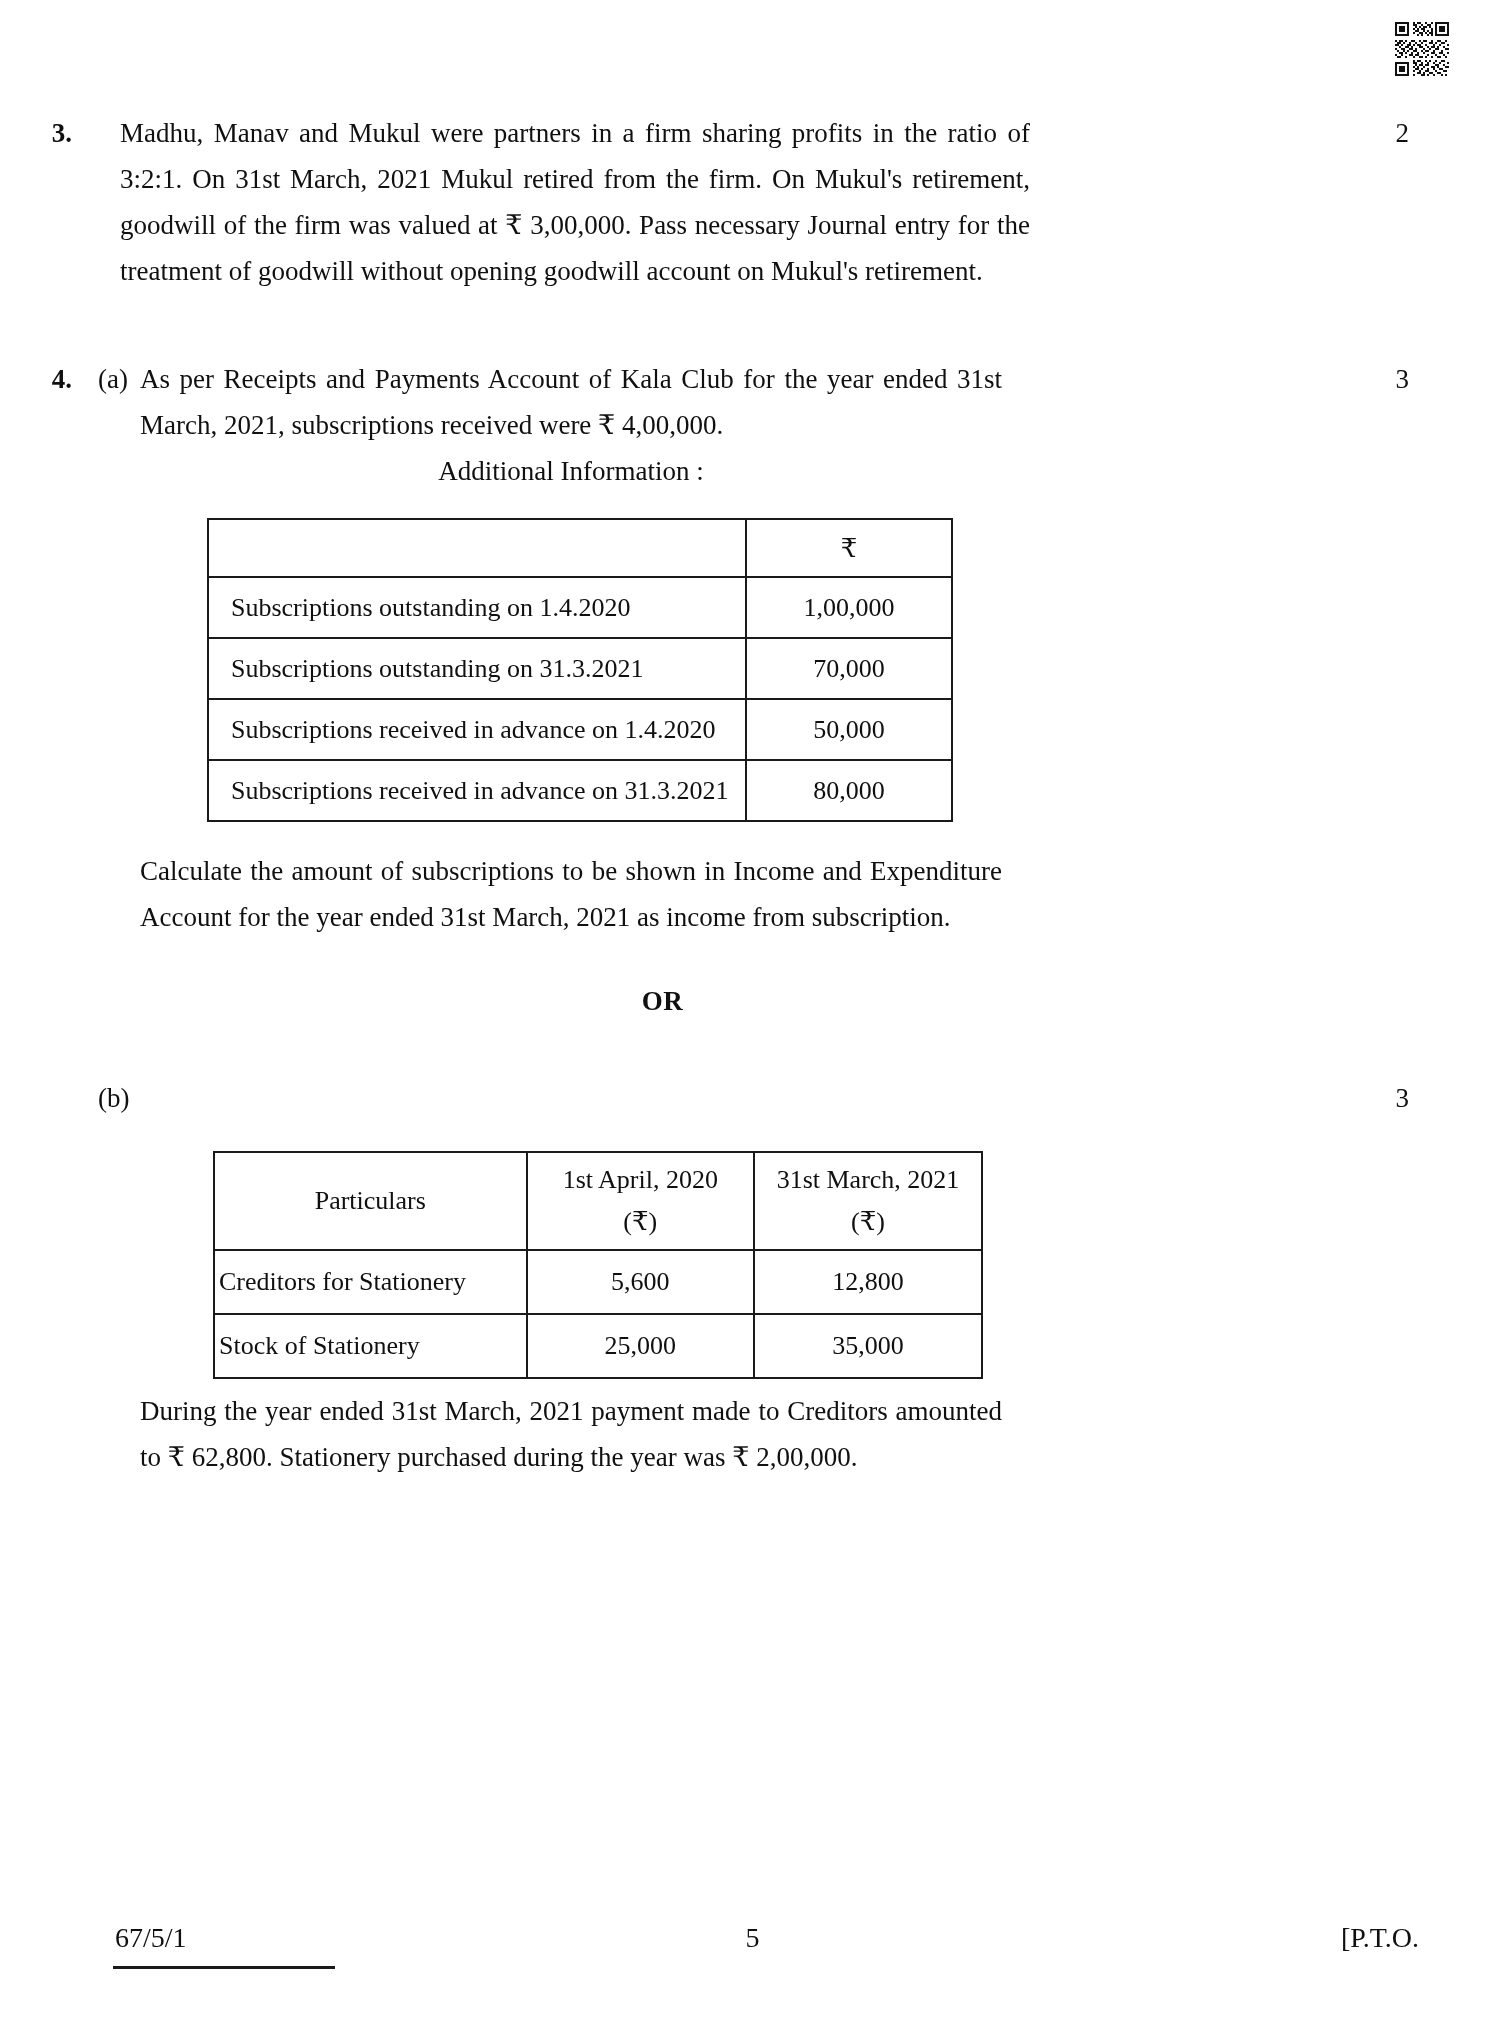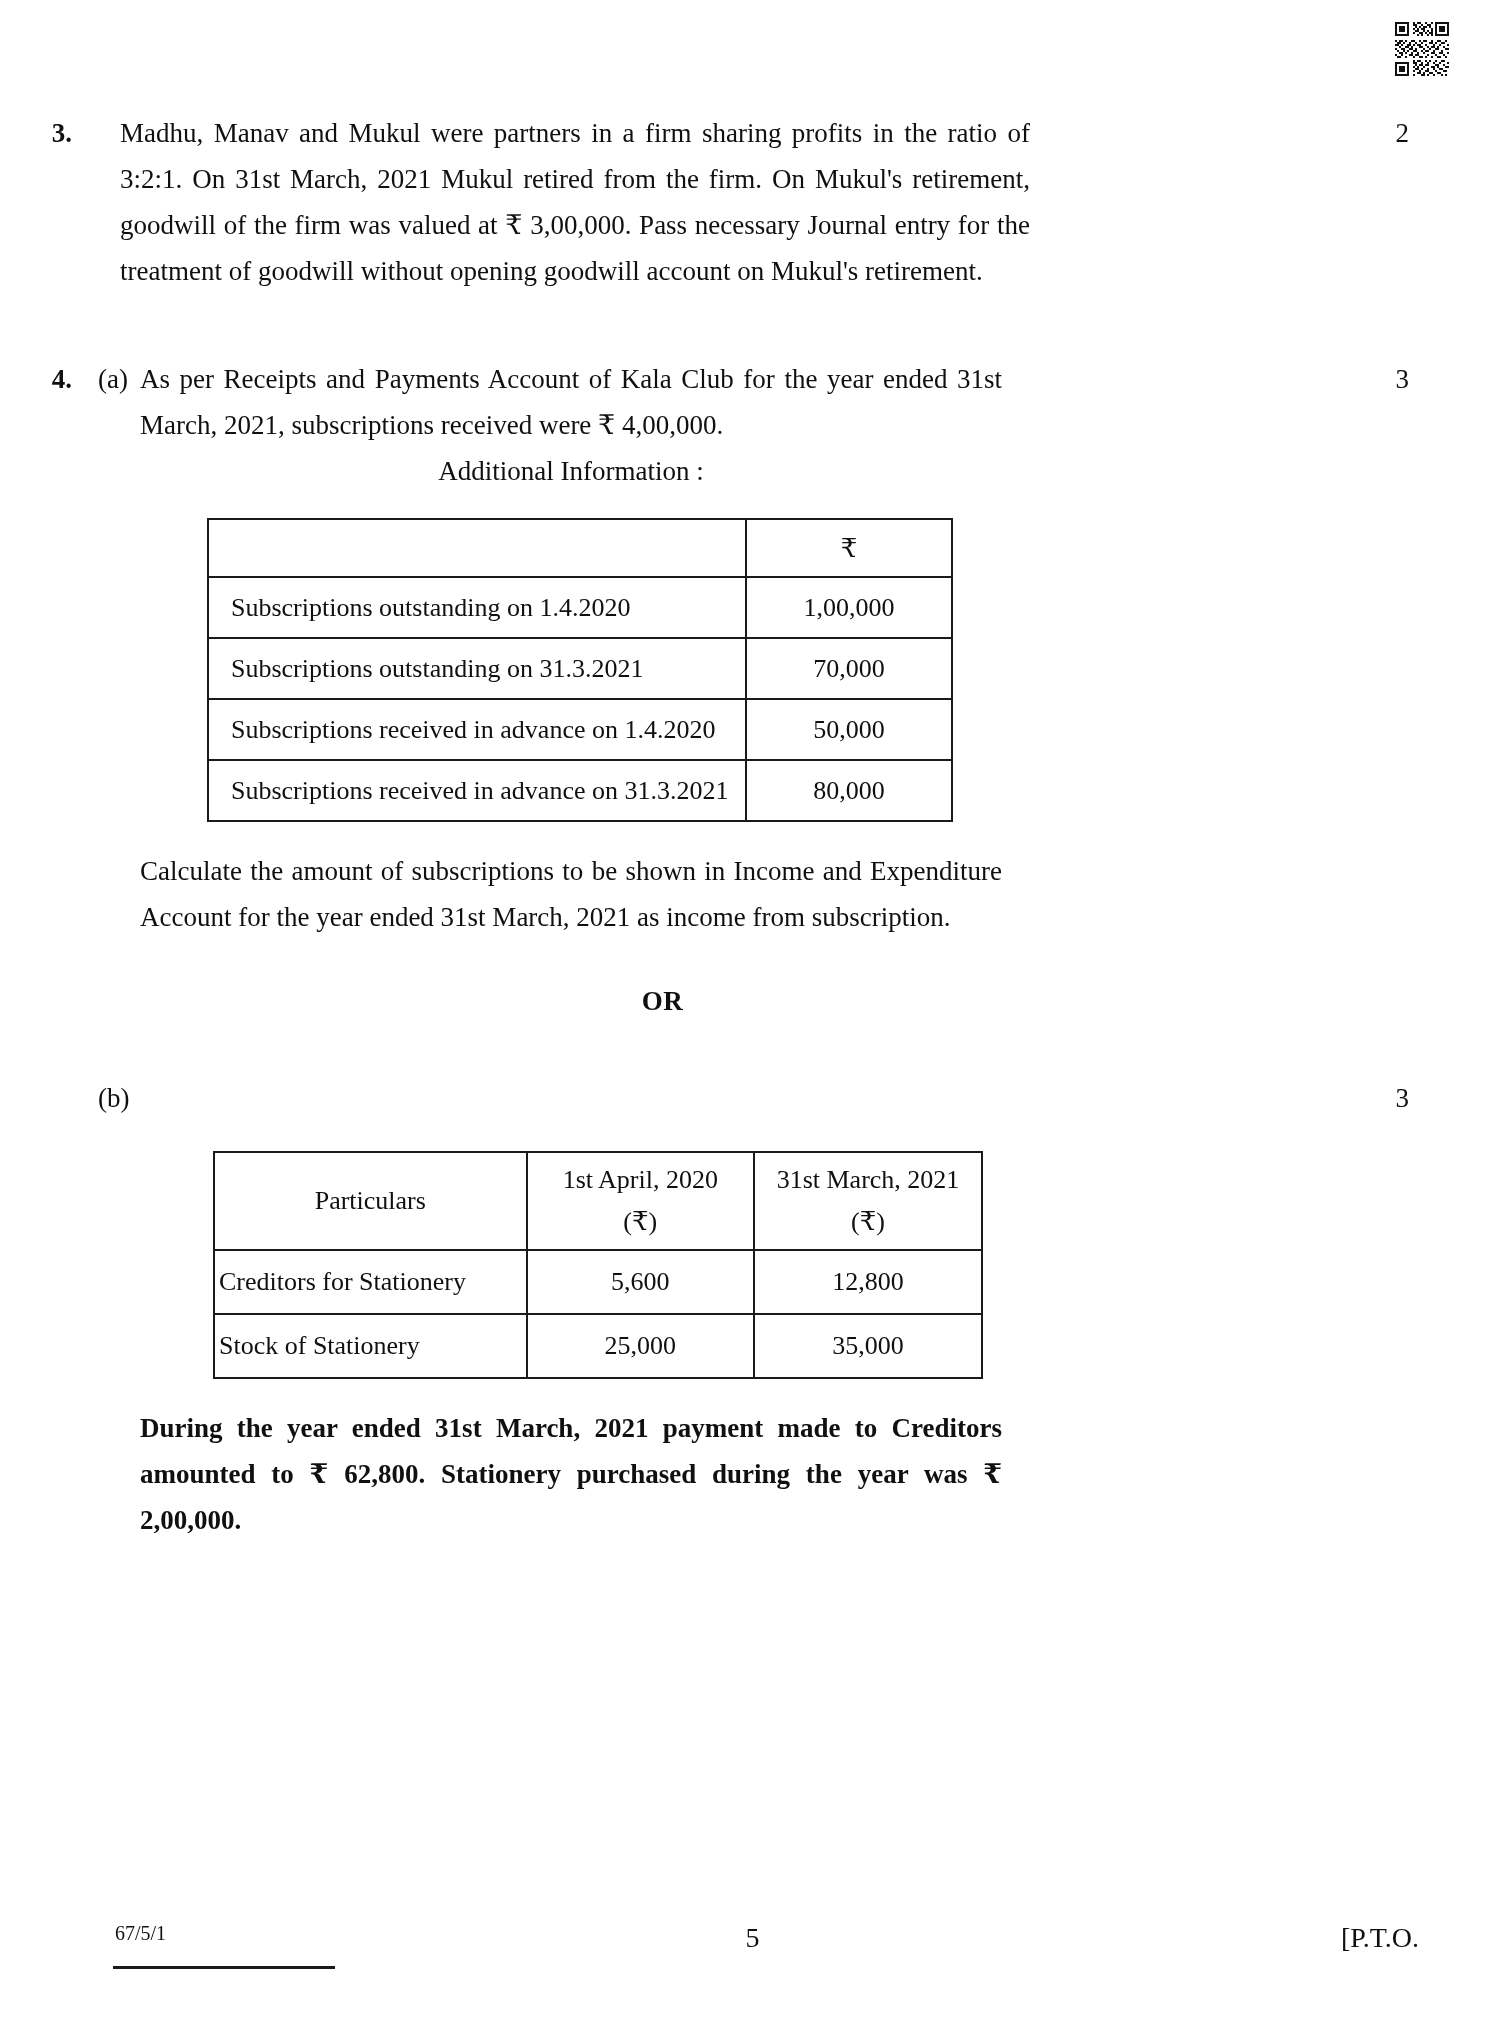--- a/index.html
+++ b/index.html
@@ -137,21 +137,21 @@
     position: absolute;
     left: 0;
     bottom: 52px;
     width: 1505px;
     height: 60px;
   }
   .footer-code {
     position: absolute;
     left: 115px;
     top: 0;
-    font-size: 20px;
+    font-size: 28px;
   }
   .footer-rule {
     position: absolute;
     left: 113px;
     top: 44px;
     width: 222px;
     height: 3px;
     background: #1a1a1a;
   }
   .footer-page {
@@ -422,21 +422,21 @@
           <td class="num">12,800</td>
         </tr>
         <tr>
           <td class="rowlabel">Stock of Stationery</td>
           <td class="num">25,000</td>
           <td class="num">35,000</td>
         </tr>
       </tbody>
     </table>
 
-    <div class="qrow" style="margin-top:26px;font-weight:bold;">
+    <div class="qrow" style="margin-top:9px;">
       <div class="qnum-spacer"></div>
       <div class="sublabel-spacer"></div>
       <div class="qbody" style="max-width:862px;">
         <p class="just">During the year ended 31st March, 2021 payment made to Creditors amounted to ₹ 62,800. Stationery purchased during the year was ₹ 2,00,000.</p>
       </div>
     </div>
 
   </div>
 
   <div class="footer">

